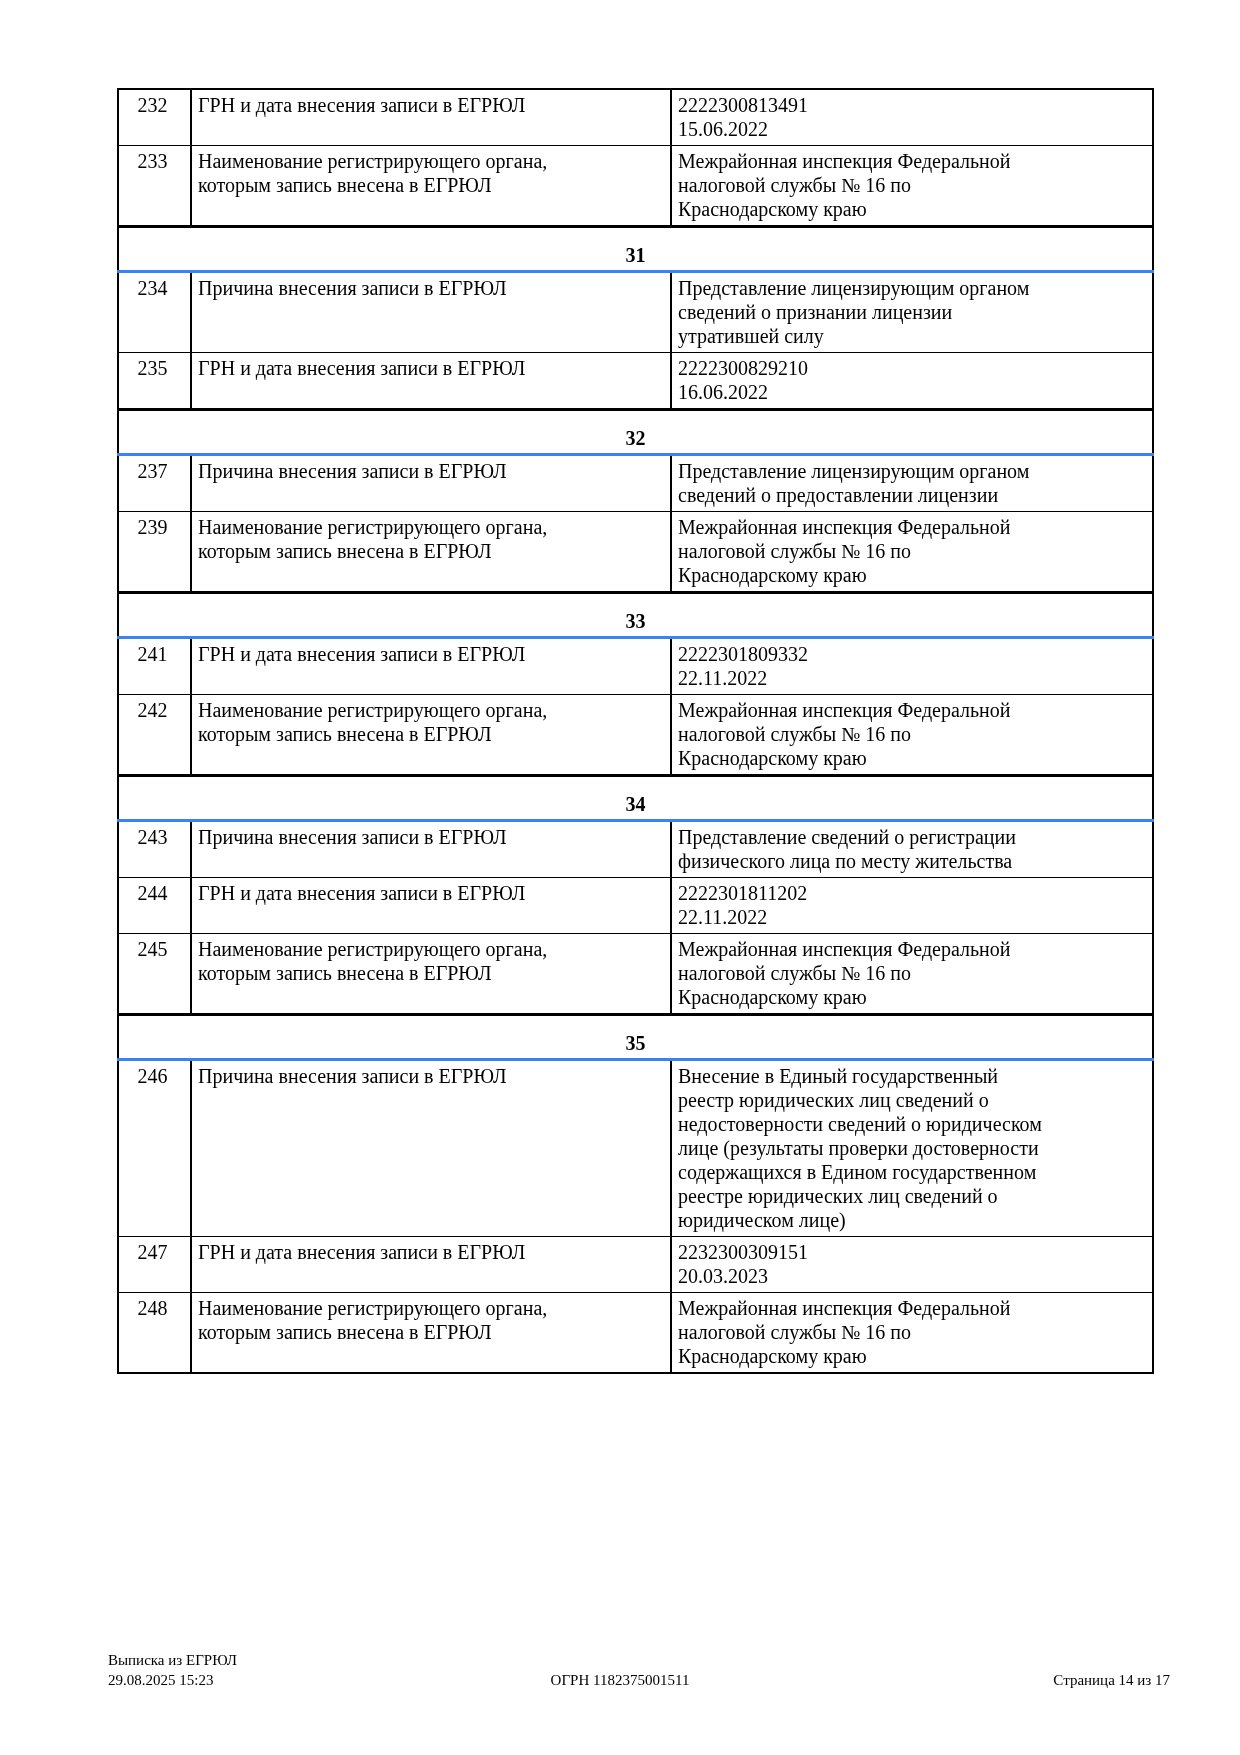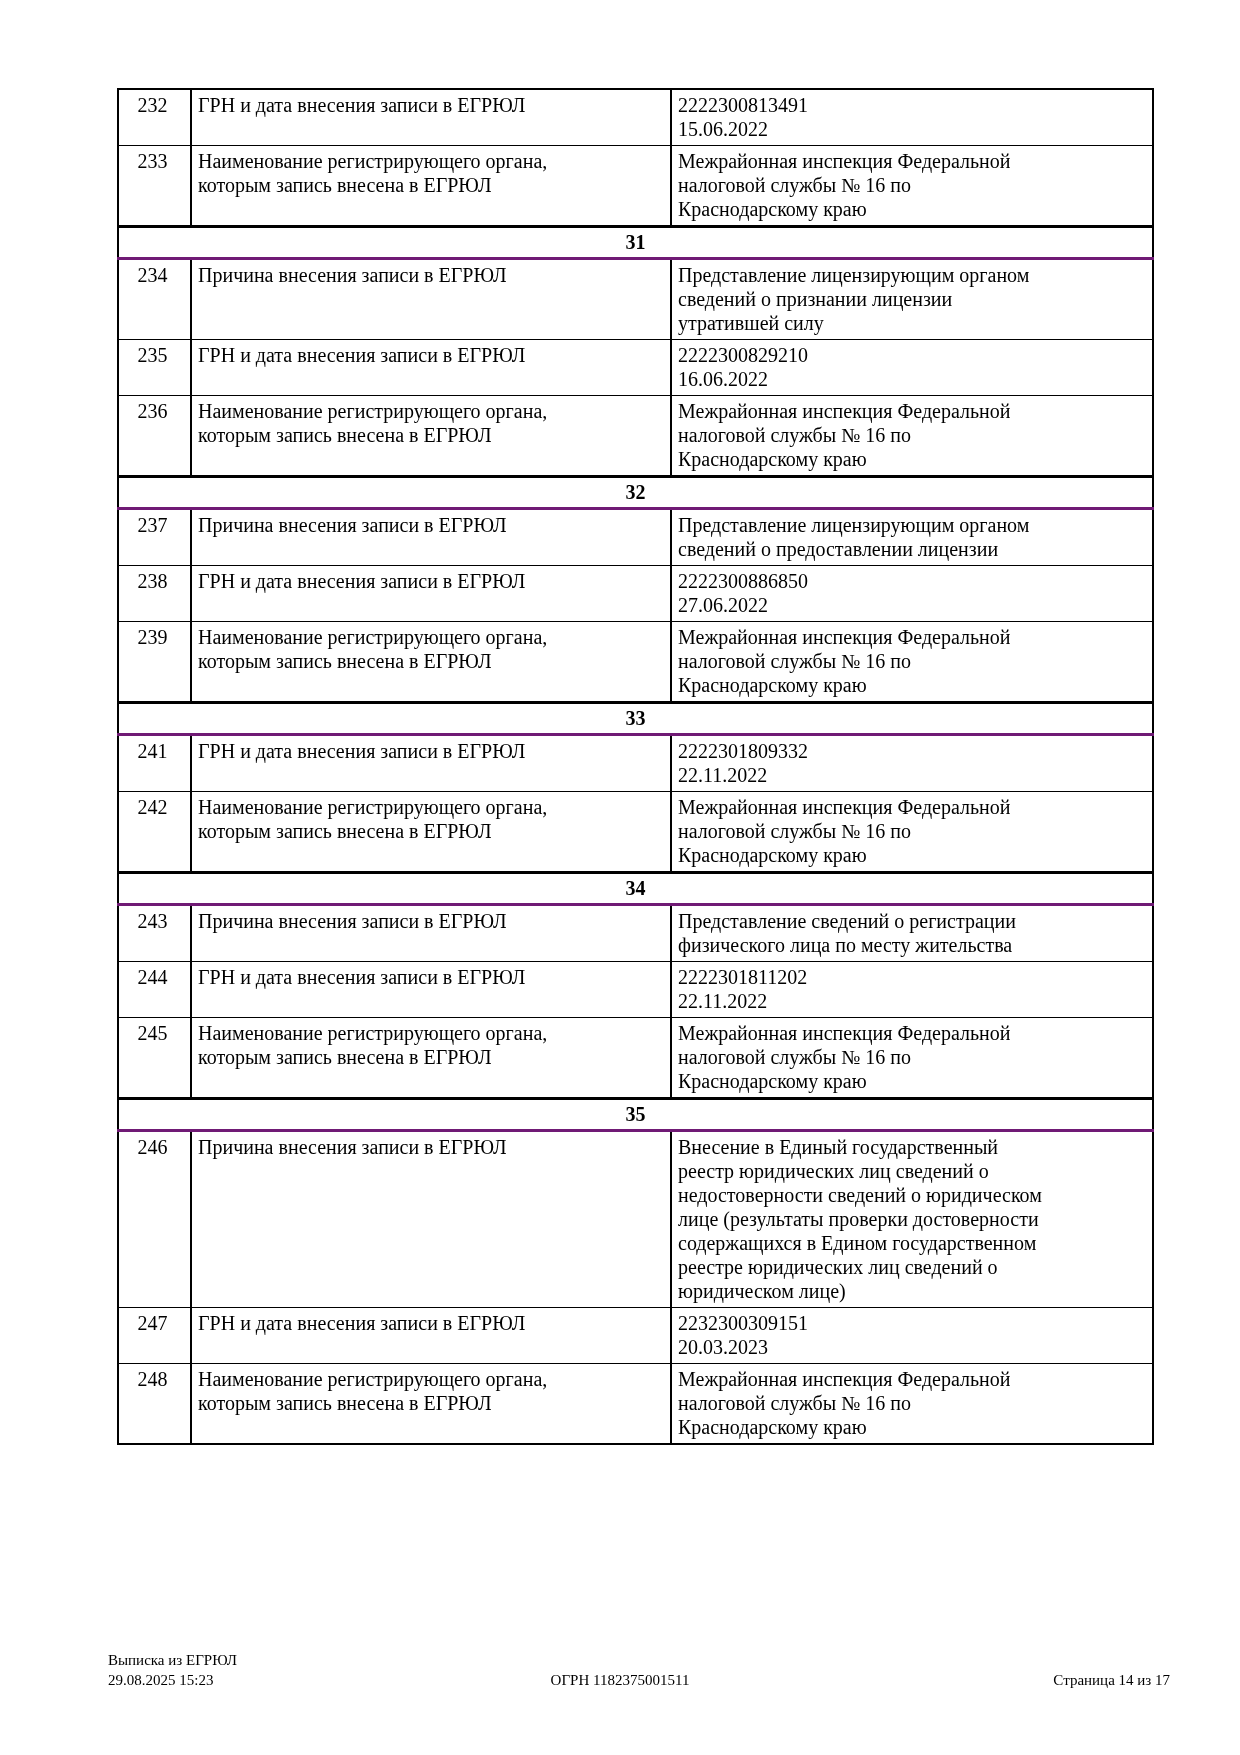--- a/index.html
+++ b/index.html
@@ -37,22 +37,22 @@
   }
   td.c-num {
     text-align: center;
     padding-left: 0;
     padding-right: 4px;
   }
   td.section-cell {
     text-align: center;
     font-weight: bold;
     border-top: 3px solid #000;
-    border-bottom: 3px solid #701a75;
-    padding-top: 2px;
+    border-bottom: 3px solid #3b82f6;
+    padding-top: 15px;
     padding-bottom: 3px;
     white-space: normal;
   }
   .footer {
     position: absolute;
     left: 0;
     top: 1650px;
     width: 1240px;
     font-size: 15px;
     line-height: 20px;
@@ -113,41 +113,27 @@
 сведений о признании лицензии
 утратившей силу</td>
       </tr>
       <tr>
         <td class="c-num">235</td>
         <td class="c-label">ГРН и дата внесения записи в ЕГРЮЛ</td>
         <td class="c-value">2222300829210
 16.06.2022</td>
       </tr>
       <tr>
-        <td class="c-num">236</td>
-        <td class="c-label">Наименование регистрирующего органа,
-которым запись внесена в ЕГРЮЛ</td>
-        <td class="c-value">Межрайонная инспекция Федеральной
-налоговой службы № 16 по
-Краснодарскому краю</td>
-      </tr>
-      <tr>
         <td class="section-cell" colspan="3">32</td>
       </tr>
       <tr>
         <td class="c-num">237</td>
         <td class="c-label">Причина внесения записи в ЕГРЮЛ</td>
         <td class="c-value">Представление лицензирующим органом
 сведений о предоставлении лицензии</td>
-      </tr>
-      <tr>
-        <td class="c-num">238</td>
-        <td class="c-label">ГРН и дата внесения записи в ЕГРЮЛ</td>
-        <td class="c-value">2222300886850
-27.06.2022</td>
       </tr>
       <tr>
         <td class="c-num">239</td>
         <td class="c-label">Наименование регистрирующего органа,
 которым запись внесена в ЕГРЮЛ</td>
         <td class="c-value">Межрайонная инспекция Федеральной
 налоговой службы № 16 по
 Краснодарскому краю</td>
       </tr>
       <tr>

